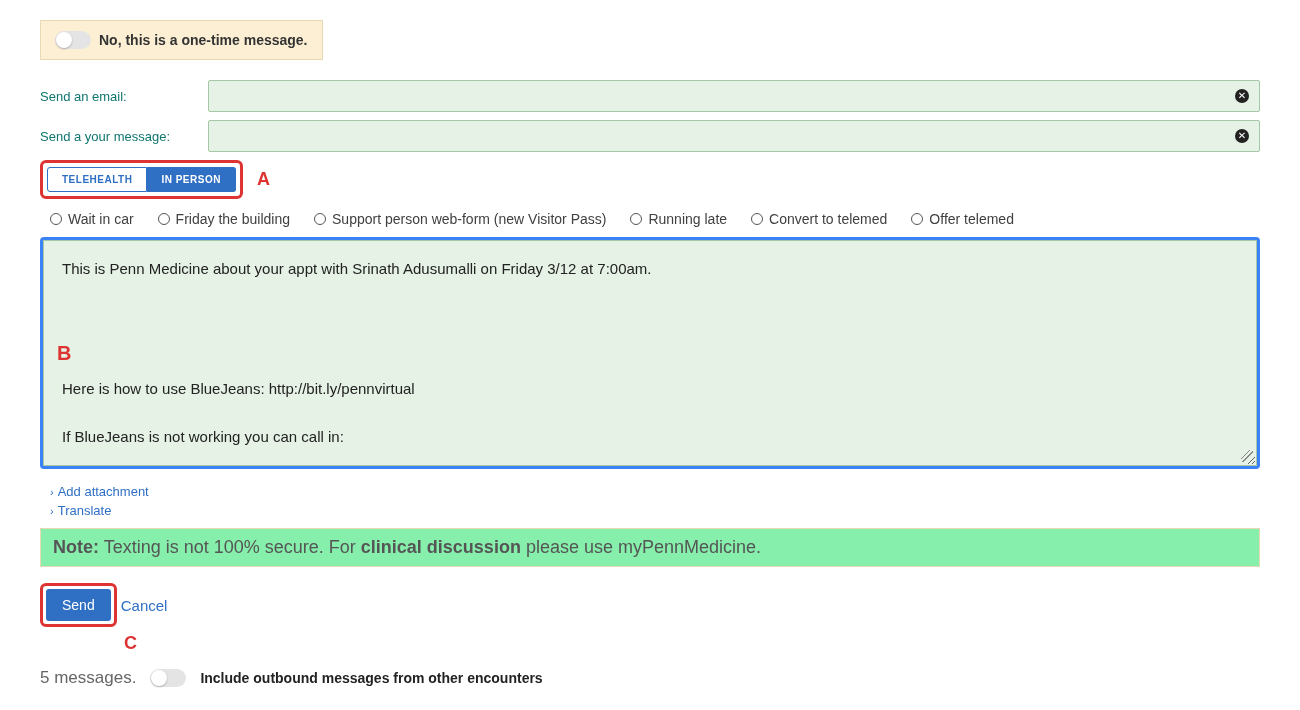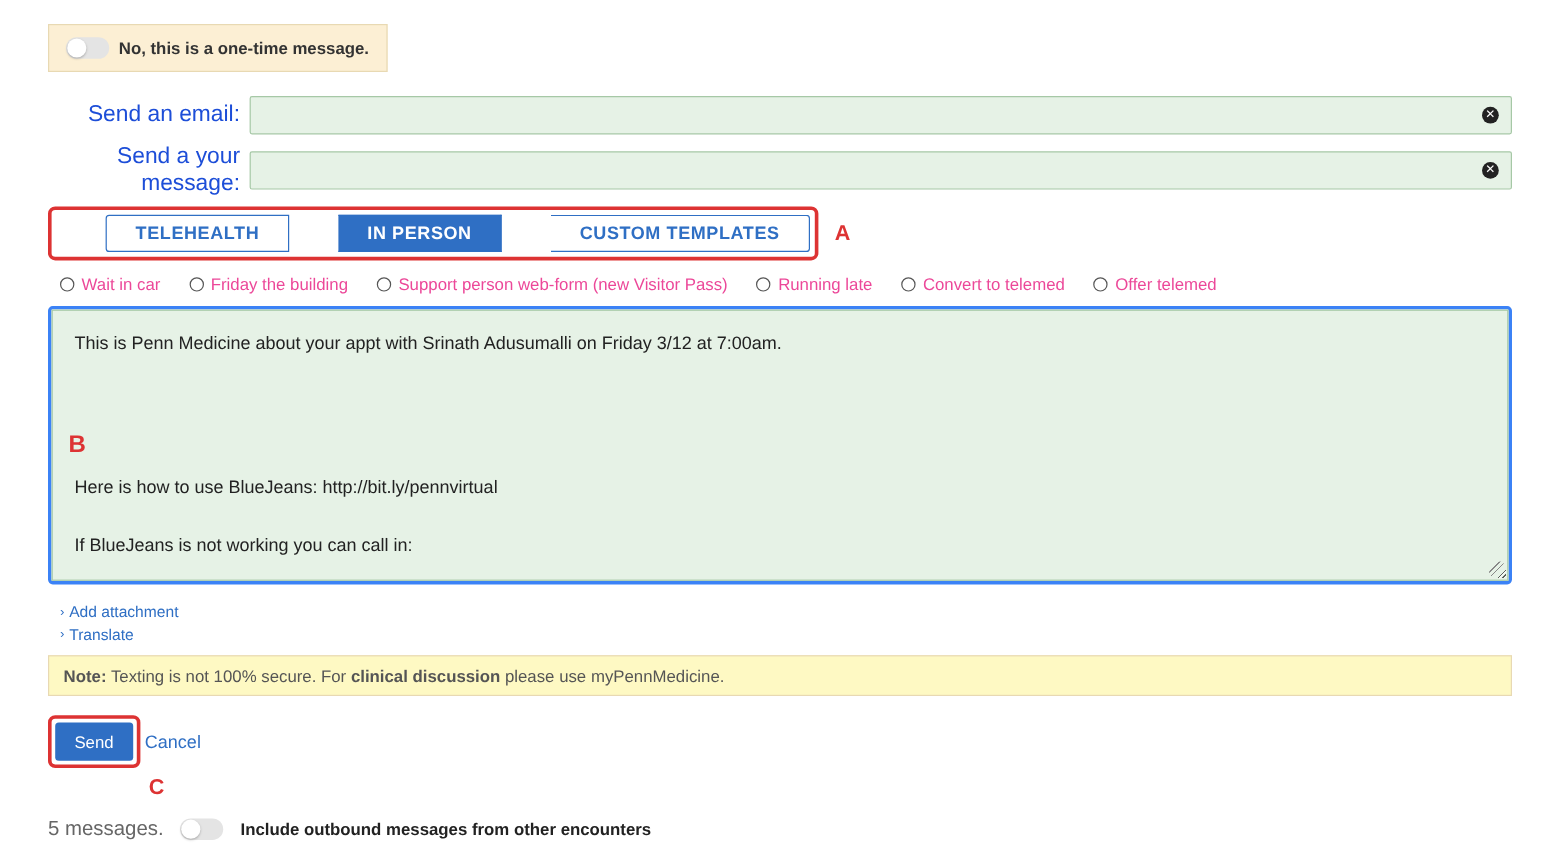--- a/index.html
+++ b/index.html
@@ -32,21 +32,21 @@
   .toggle .knob {
     width: 16px; height: 16px; border-radius: 50%;
     background: #fff; position: absolute; top: 1px; left: 1px;
     box-shadow: 0 1px 2px rgba(0,0,0,.25);
   }
   .toggle-label { font-weight: 700; }
   .field-row {
     display: flex; align-items: center; margin-bottom: 8px;
     gap: 8px;
   }
-  .field-label { width: 160px; color: #1d4ed8; font-size: 19px; text-align: right; }
+  .field-label { width: 160px; color: #0f766e; font-size: 13px; }
   .green-input {
     flex: 1; height: 32px;
     background: #e6f2e6;
     border: 1px solid #a6c8a6;
     border-radius: 2px;
     position: relative;
     display: flex; align-items: center; justify-content: flex-end;
     padding-right: 10px;
   }
   .clear-x {
@@ -60,46 +60,45 @@
     margin-top: 4px; margin-bottom: 10px;
   }
   .tab-group {
     display: inline-flex;
     border: 3px solid #d33;
     border-radius: 6px;
     padding: 4px;
     background: #fff;
   }
   .tab {
-    padding: 6px 24px;
-    font-size: 15px;
+    padding: 6px 14px;
+    font-size: 10px;
     letter-spacing: .5px;
     font-weight: 600;
     color: #2f6fc4;
     background: #fff;
     border: 1px solid #2f6fc4;
     cursor: pointer;
-    margin-left: 41px;
   }
   .tab + .tab { border-left: none; }
   .tab:first-child { border-radius: 3px 0 0 3px; }
   .tab:last-child  { border-radius: 0 3px 3px 0; }
   .tab.active {
     background: #2f6fc4; color: #fff; border-color: #2f6fc4;
   }
   .annot {
     font-weight: 800; color: #d33; font-size: 18px; font-family: Arial, sans-serif;
   }
   .radio-row {
     display: flex; flex-wrap: wrap; gap: 24px;
     padding: 2px 10px 10px 10px;
   }
   .radio-item {
     display: flex; align-items: center; gap: 6px;
-    color: #ec4899; font-size: 14px; cursor: pointer;
+    color: #404040; font-size: 14px; cursor: pointer;
   }
   .radio-circle {
     width: 12px; height: 12px; border: 1px solid #555;
     border-radius: 50%; display: inline-block;
   }
   .editor-wrap {
     border: 3px solid #3b82f6;
     border-radius: 4px;
     position: relative;
     margin-bottom: 15px;
@@ -131,24 +130,24 @@
     background:
       linear-gradient(135deg, transparent 0 6px, #888 6px 7px, transparent 7px 9px, #888 9px 10px, transparent 10px);
   }
   .link-line {
     color: #2f6fc4; font-size: 13px; margin: 4px 10px;
     display: flex; align-items: center; gap: 4px; cursor: pointer;
   }
   .link-line .chev { font-size: 11px; }
   .note-box {
     border: 1px solid #e8d9b3;
-    background: #fef9c3;
+    background: #86efac;
     padding: 8px 12px;
     margin: 10px 0 16px 0;
-    font-size: 14px;
+    font-size: 18px;
     color: #555;
   }
   .action-row { display: flex; align-items: center; margin-bottom: 6px; }
   .send-wrap { border: 3px solid #d33; border-radius: 6px; padding: 3px; }
   .send-btn {
     background: #2f6fc4; color: #fff; border: none;
     padding: 8px 16px; border-radius: 3px; font-size: 14px;
     cursor: pointer;
   }
   .cancel-btn {
@@ -194,21 +193,20 @@
   <div class="green-input">
     <span class="clear-x">✕</span>
   </div>
 </div>
 
 
 <div class="tab-group-wrap">
   <div class="tab-group">
     <div class="tab">TELEHEALTH</div>
     <div class="tab active">IN PERSON</div>
-    <div class="tab">CUSTOM TEMPLATES</div>
   </div>
   <span class="annot">A</span>
 </div>
 
 
 <div class="radio-row">
   <label class="radio-item">
       <span class="radio-circle"></span>
       <span>Wait in car</span>
     </label>

